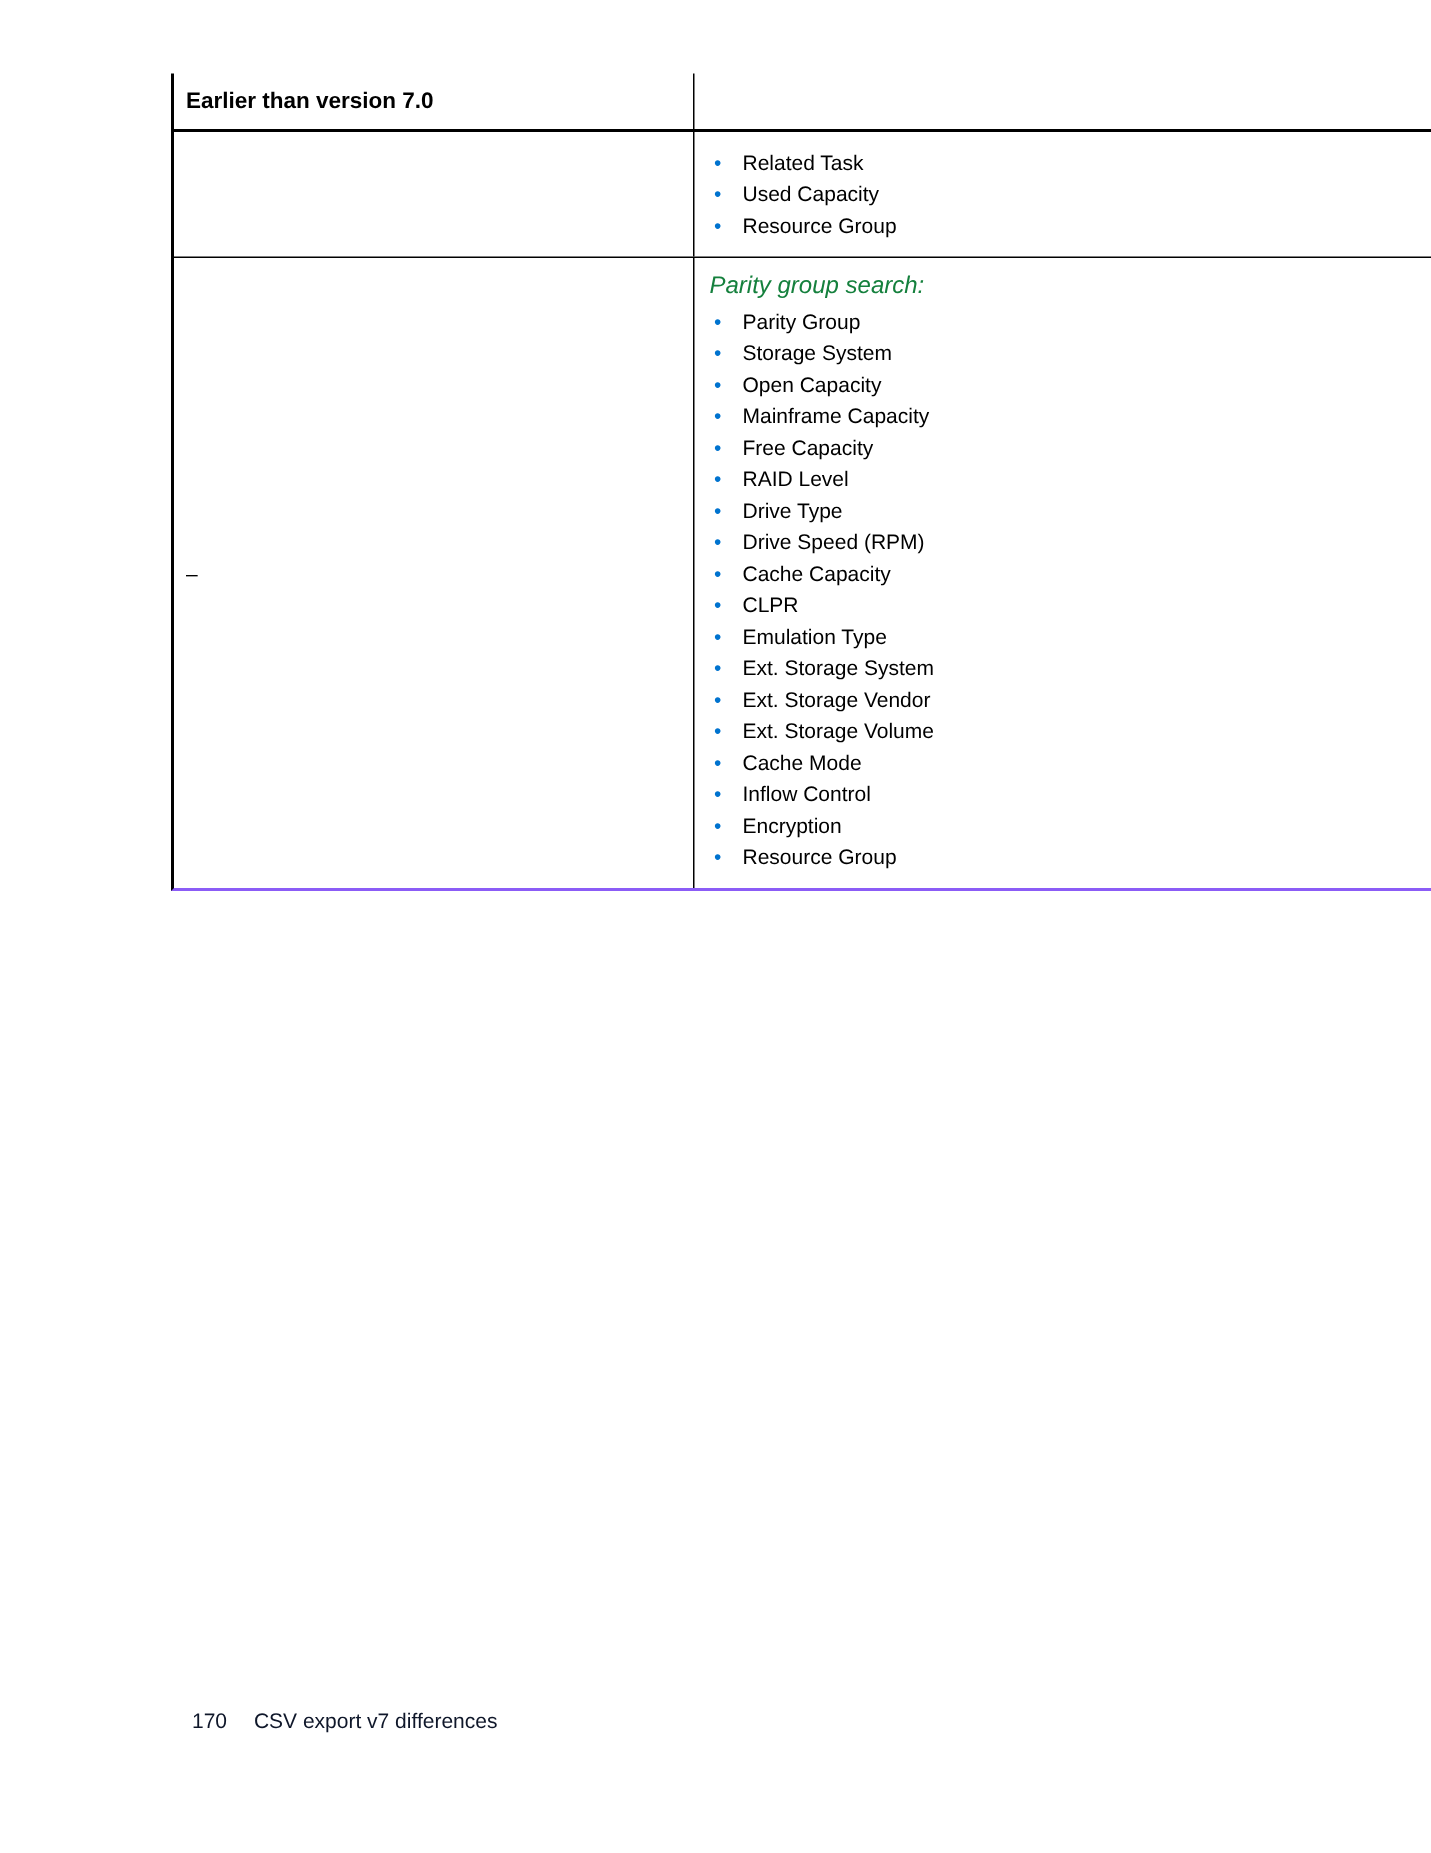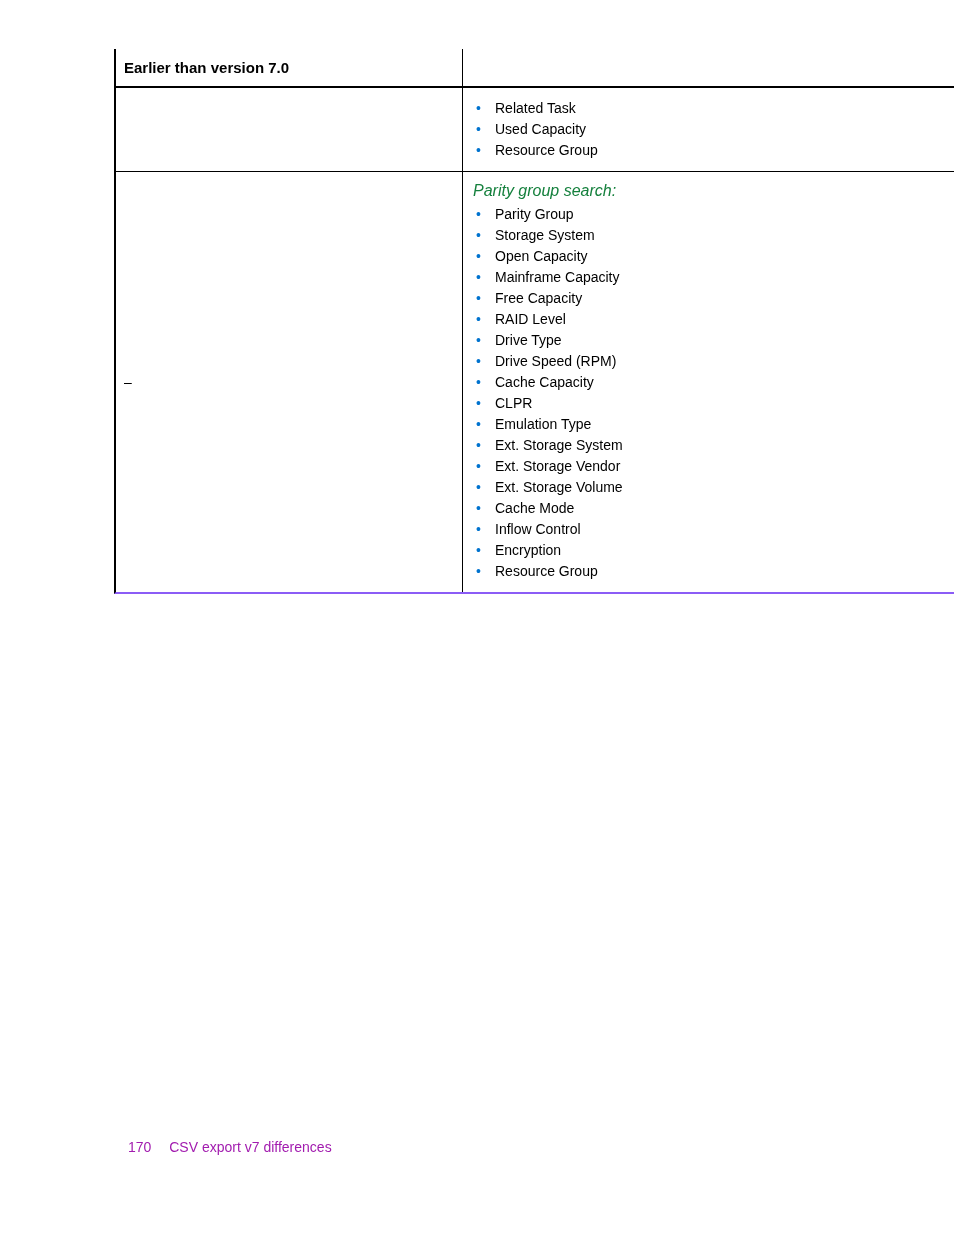--- a/index.html
+++ b/index.html
@@ -80,21 +80,21 @@
       left: 3px;
       top: 0;
       color: #0073cf;
       font-size: 14px;
     }
     .footer {
       position: absolute;
       bottom: 80px;
       left: 128px;
       font-size: 14px;
-      color: #a21caf;
+      color: #0f172a;
       font-stretch: condensed;
     }
     .page-number {
       margin-right: 14px;
     }
   </style>
 </head>
 <body>
 
 <div class="table-container">

